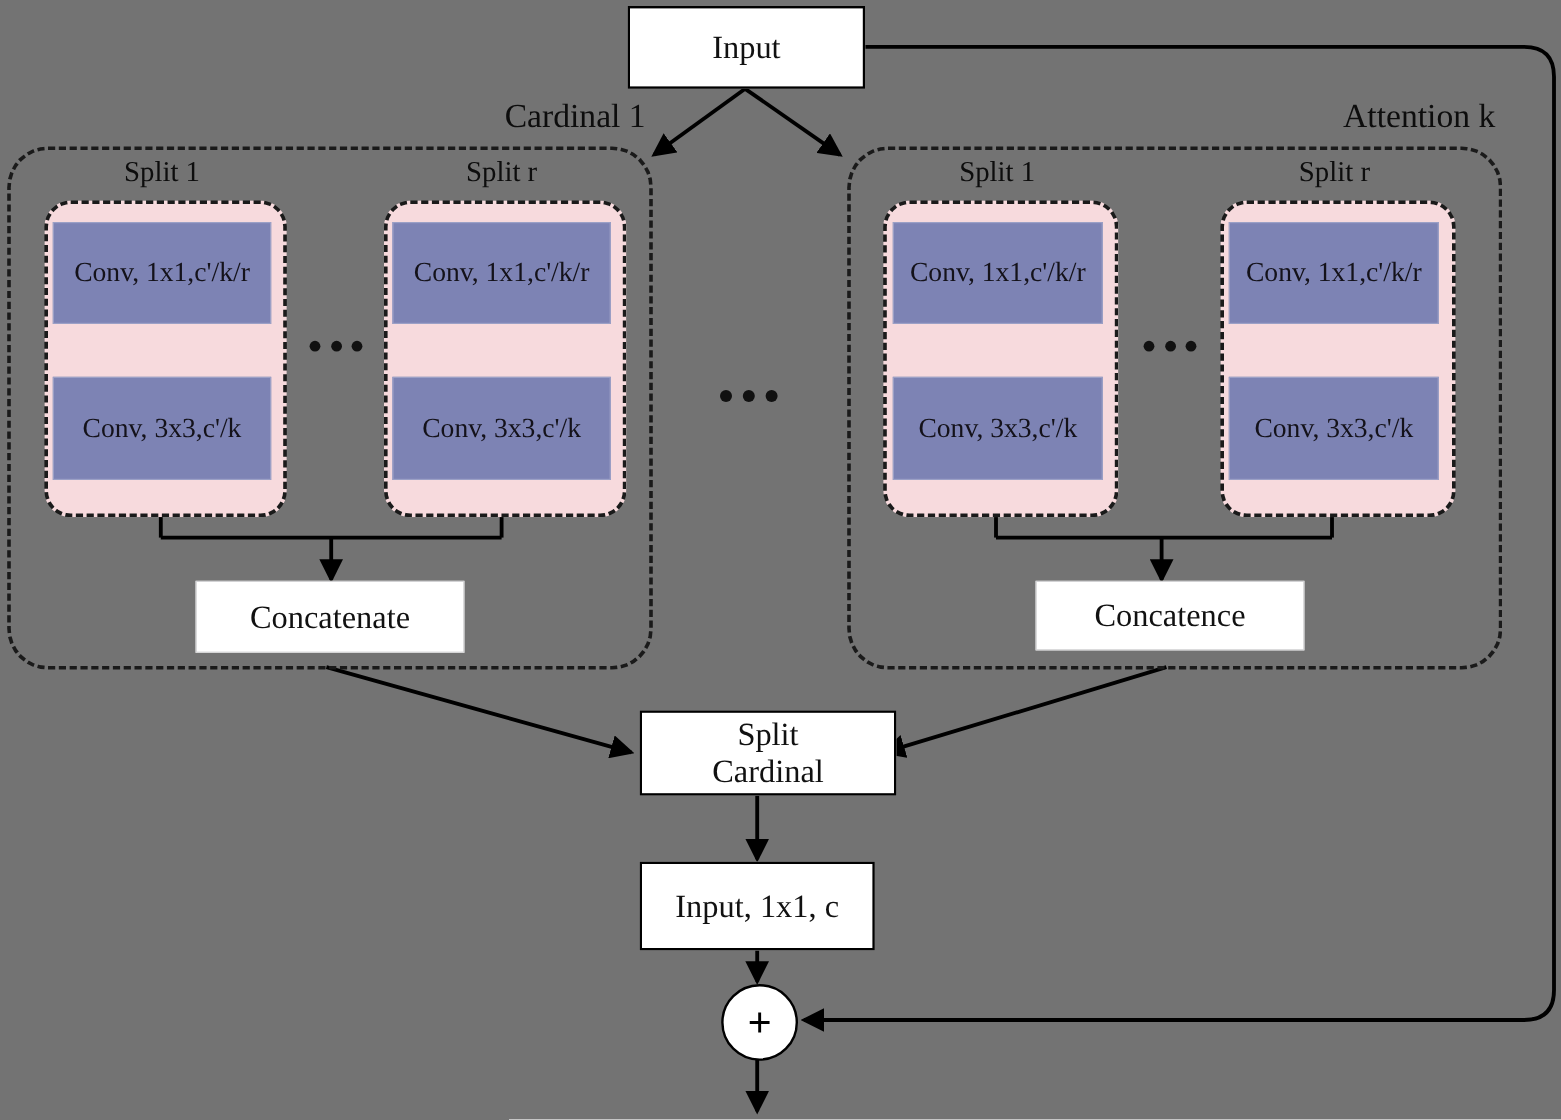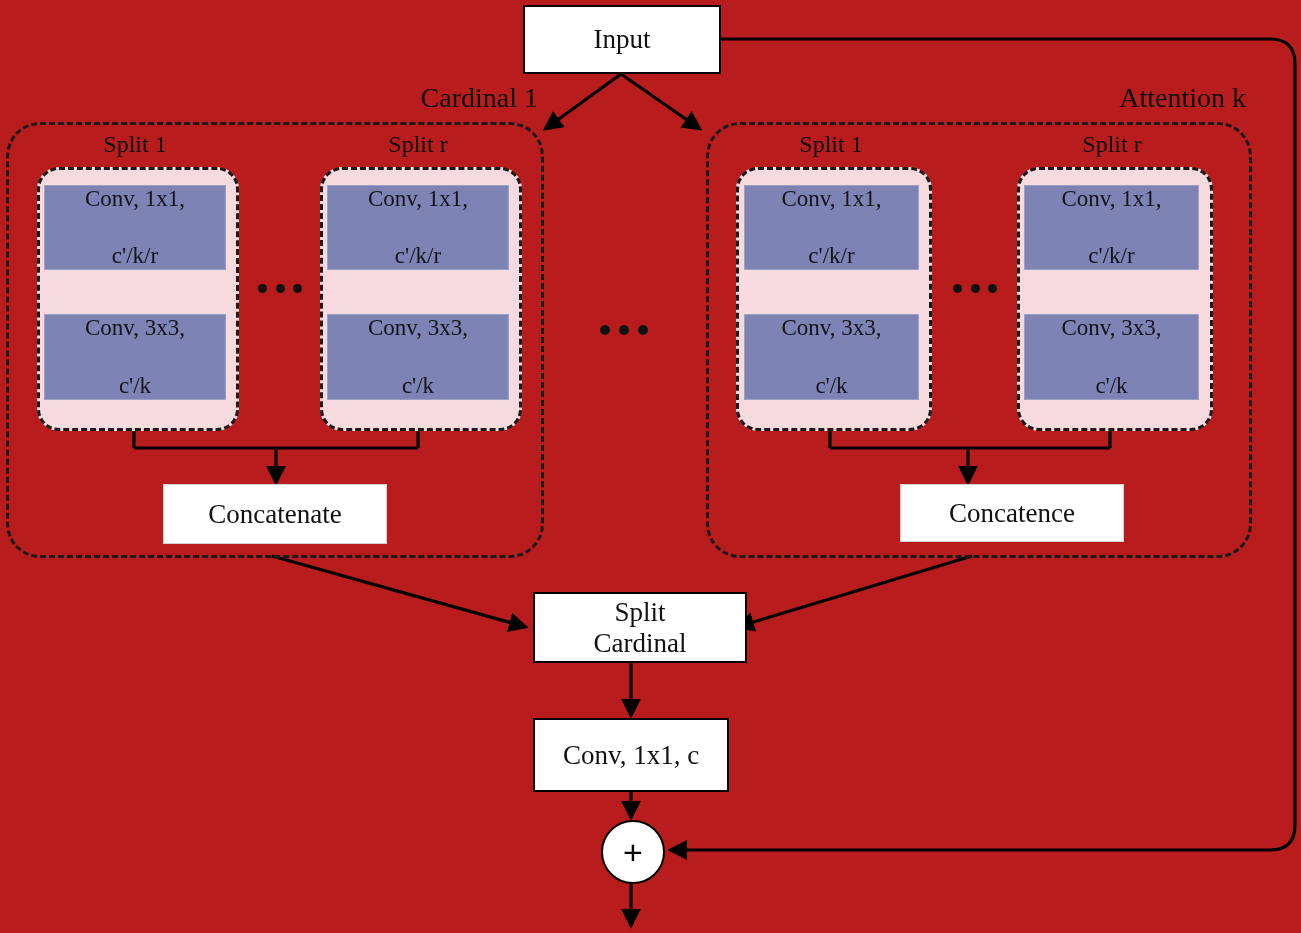--- a/index.html
+++ b/index.html
@@ -9,21 +9,21 @@
     background: #ffffff;
   }
   body {
     font-family: "Liberation Serif", "DejaVu Serif", serif;
     color: #111111;
   }
   #canvas {
     position: relative;
     width: 1301px;
     height: 933px;
-    background: #b91c1c;
+    background: #737373;
     overflow: hidden;
   }
   #edges {
     position: absolute;
     left: 0; top: 0;
     width: 1301px;
     height: 933px;
     pointer-events: none;
   }
 
@@ -62,22 +62,21 @@
     border-radius: 22px;
     background: #f7dadd;
   }
 
   
   .conv-purple {
     background: #7d83b4;
     border: 1px solid #9ba0c6;
     font-size: 23px;
     color: #14121a;
-    flex-direction: column;
-    justify-content: space-between;
+    flex-direction: row;
   }
   .conv-purple .ln { display: block; }
 
   
   .caption {
     position: absolute;
     text-align: center;
     color: #0d0d0d;
   }
   .caption-cardinal { font-size: 28px; text-align: right; }
@@ -235,36 +234,36 @@
   <div class="node conv-purple" style="left:1024px; top:185px; width:175px; height:85px;">
     <span class="ln">Conv, 1x1,</span>
     <span class="ln">c'/k/r</span>
   </div>
 
   <div class="node conv-purple" style="left:1024px; top:314px; width:175px; height:86px;">
     <span class="ln">Conv, 3x3,</span>
     <span class="ln">c'/k</span>
   </div>
 
-  <div class="node box-thin" style="left:900px; top:484px; width:224px; height:58px;">
+  <div class="node box-thin" style="left:863px; top:484px; width:224px; height:58px;">
     <span>Concatence</span>
   </div>
 
   <div class="ellipsis" style="left:600px; top:324px; width:48px; height:12px;">
     <i style="width:10px;height:10px;"></i>
       <i style="width:10px;height:10px;"></i>
       <i style="width:10px;height:10px;"></i>
   </div>
 
   <div class="node box-solid" style="left:533px; top:592px; width:214px; height:71px; flex-direction:column;font-family:Liberation Serif, serif;">
     <span>Split</span>
     <span>Cardinal</span>
   </div>
 
   <div class="node box-solid" style="left:533px; top:718px; width:196px; height:74px;">
-    <span>Conv, 1x1, c</span>
+    <span>Input, 1x1, c</span>
   </div>
 
   <div class="plus-circle" style="left:601px; top:820px; width:60px; height:60px;">
     <span>+</span>
   </div>
 
 </div>
 
 </body></html>

